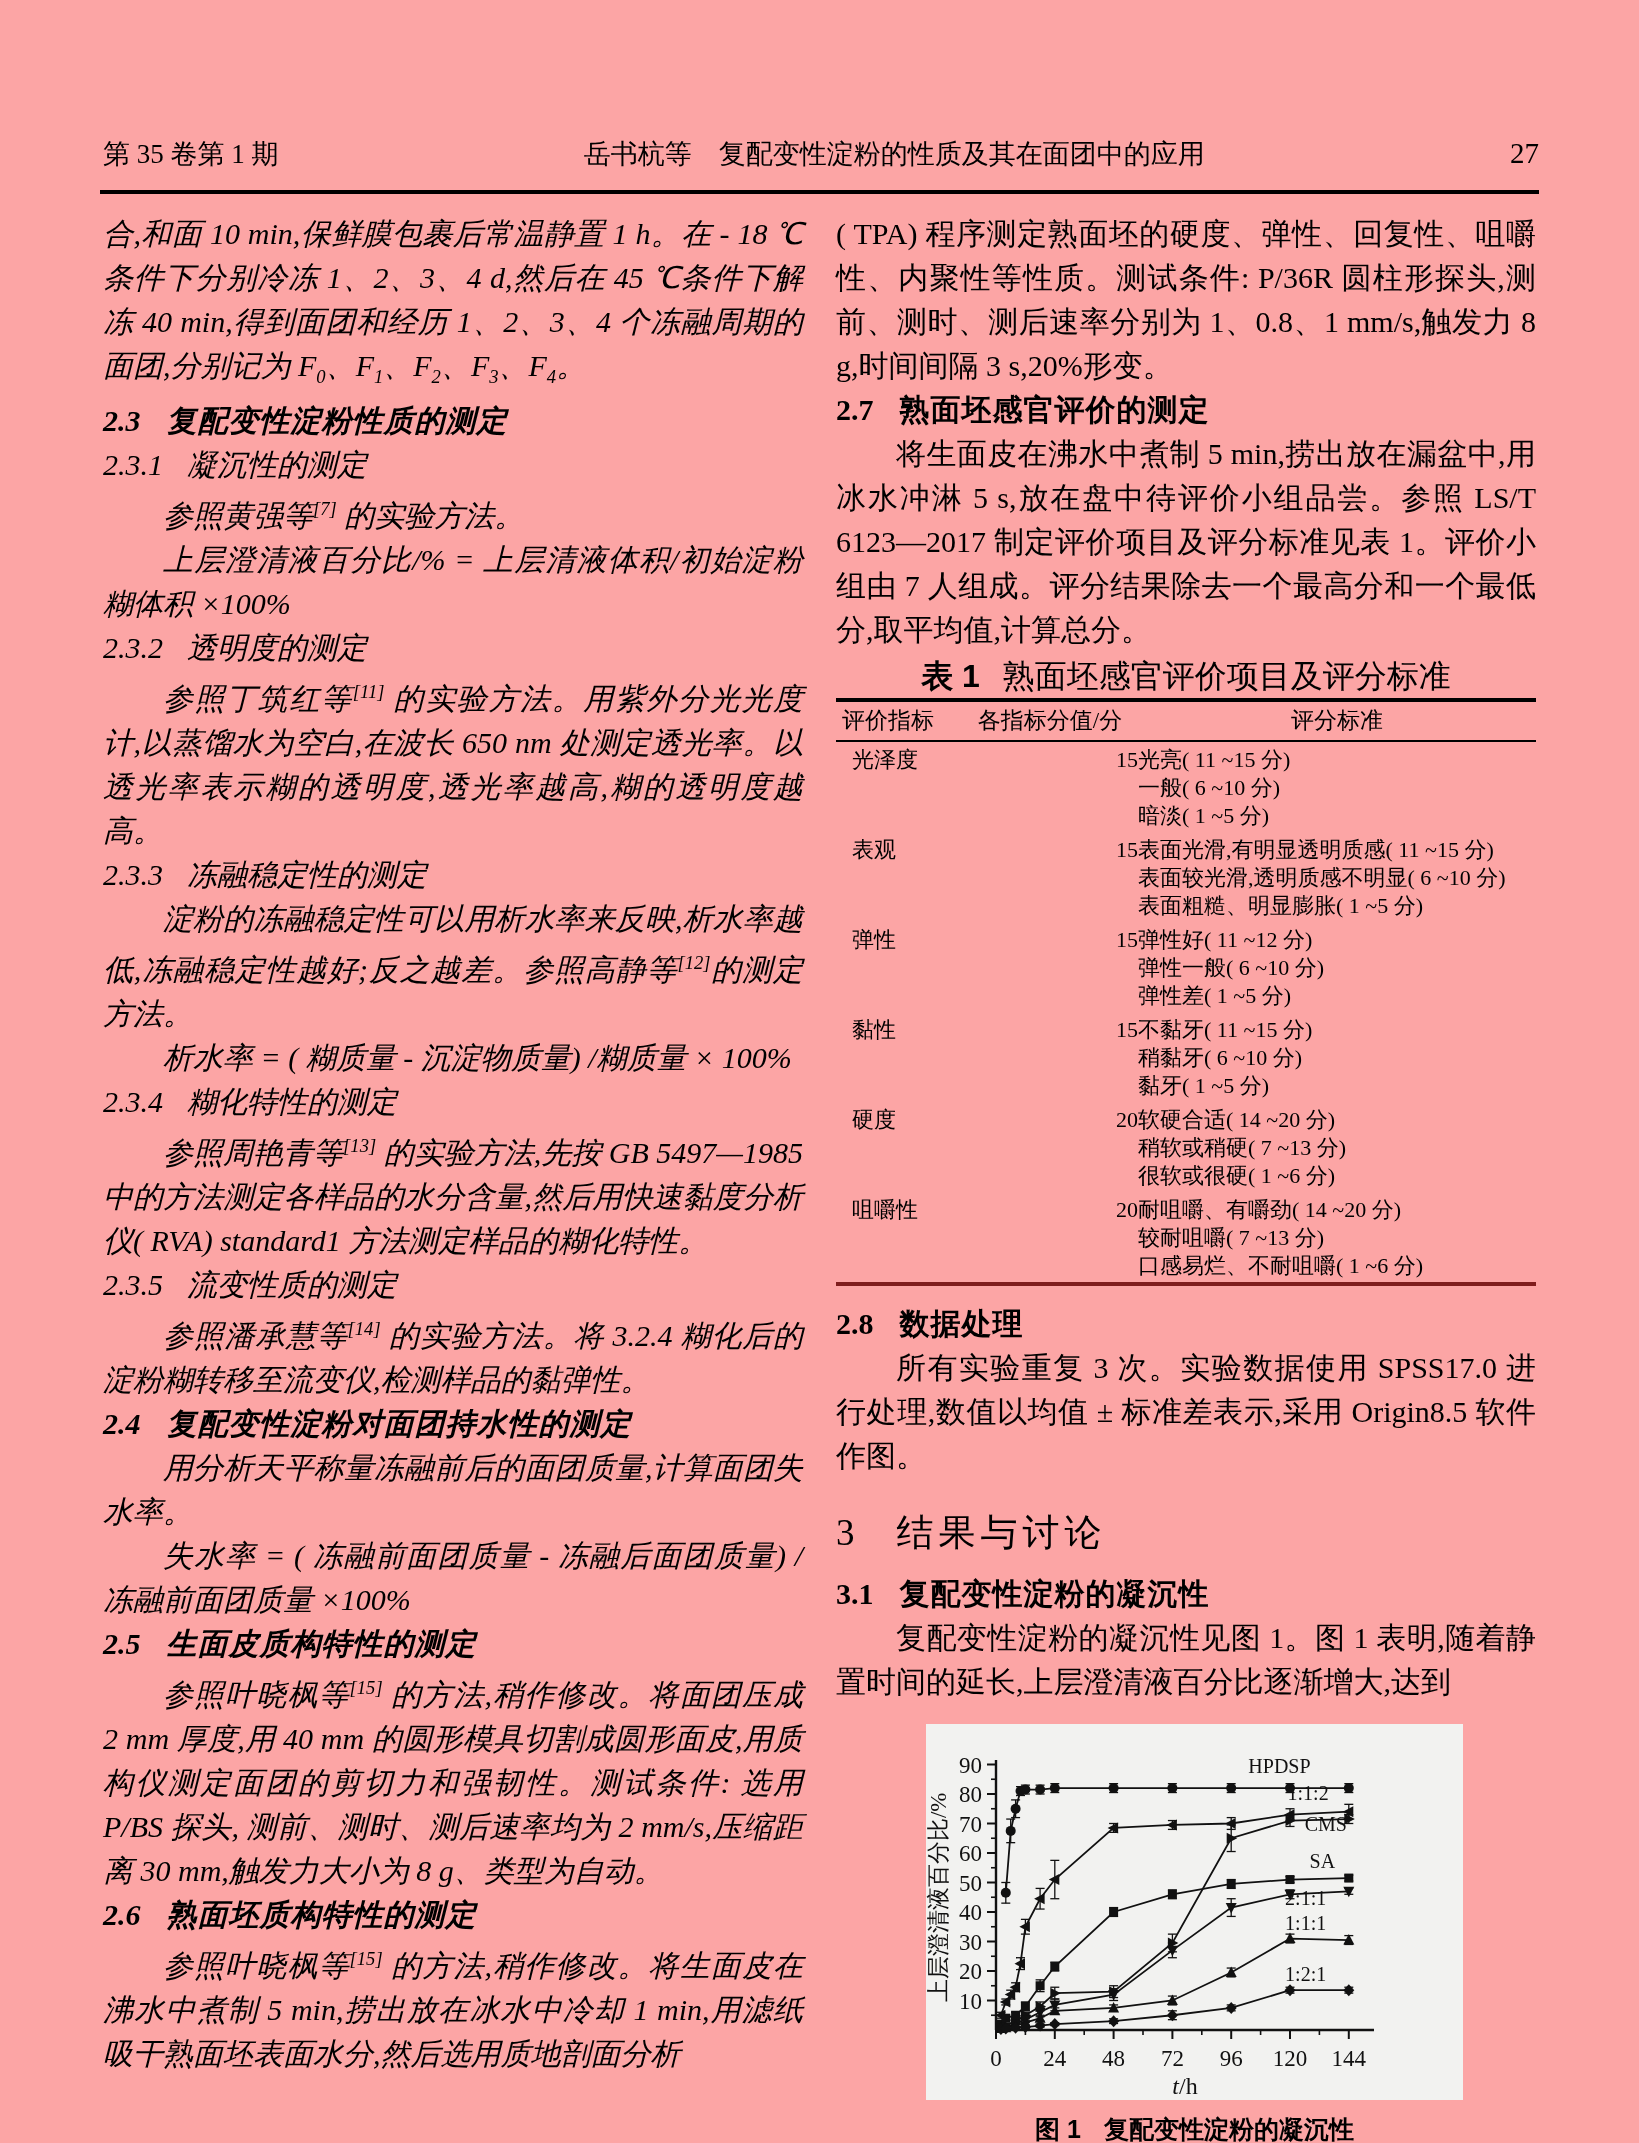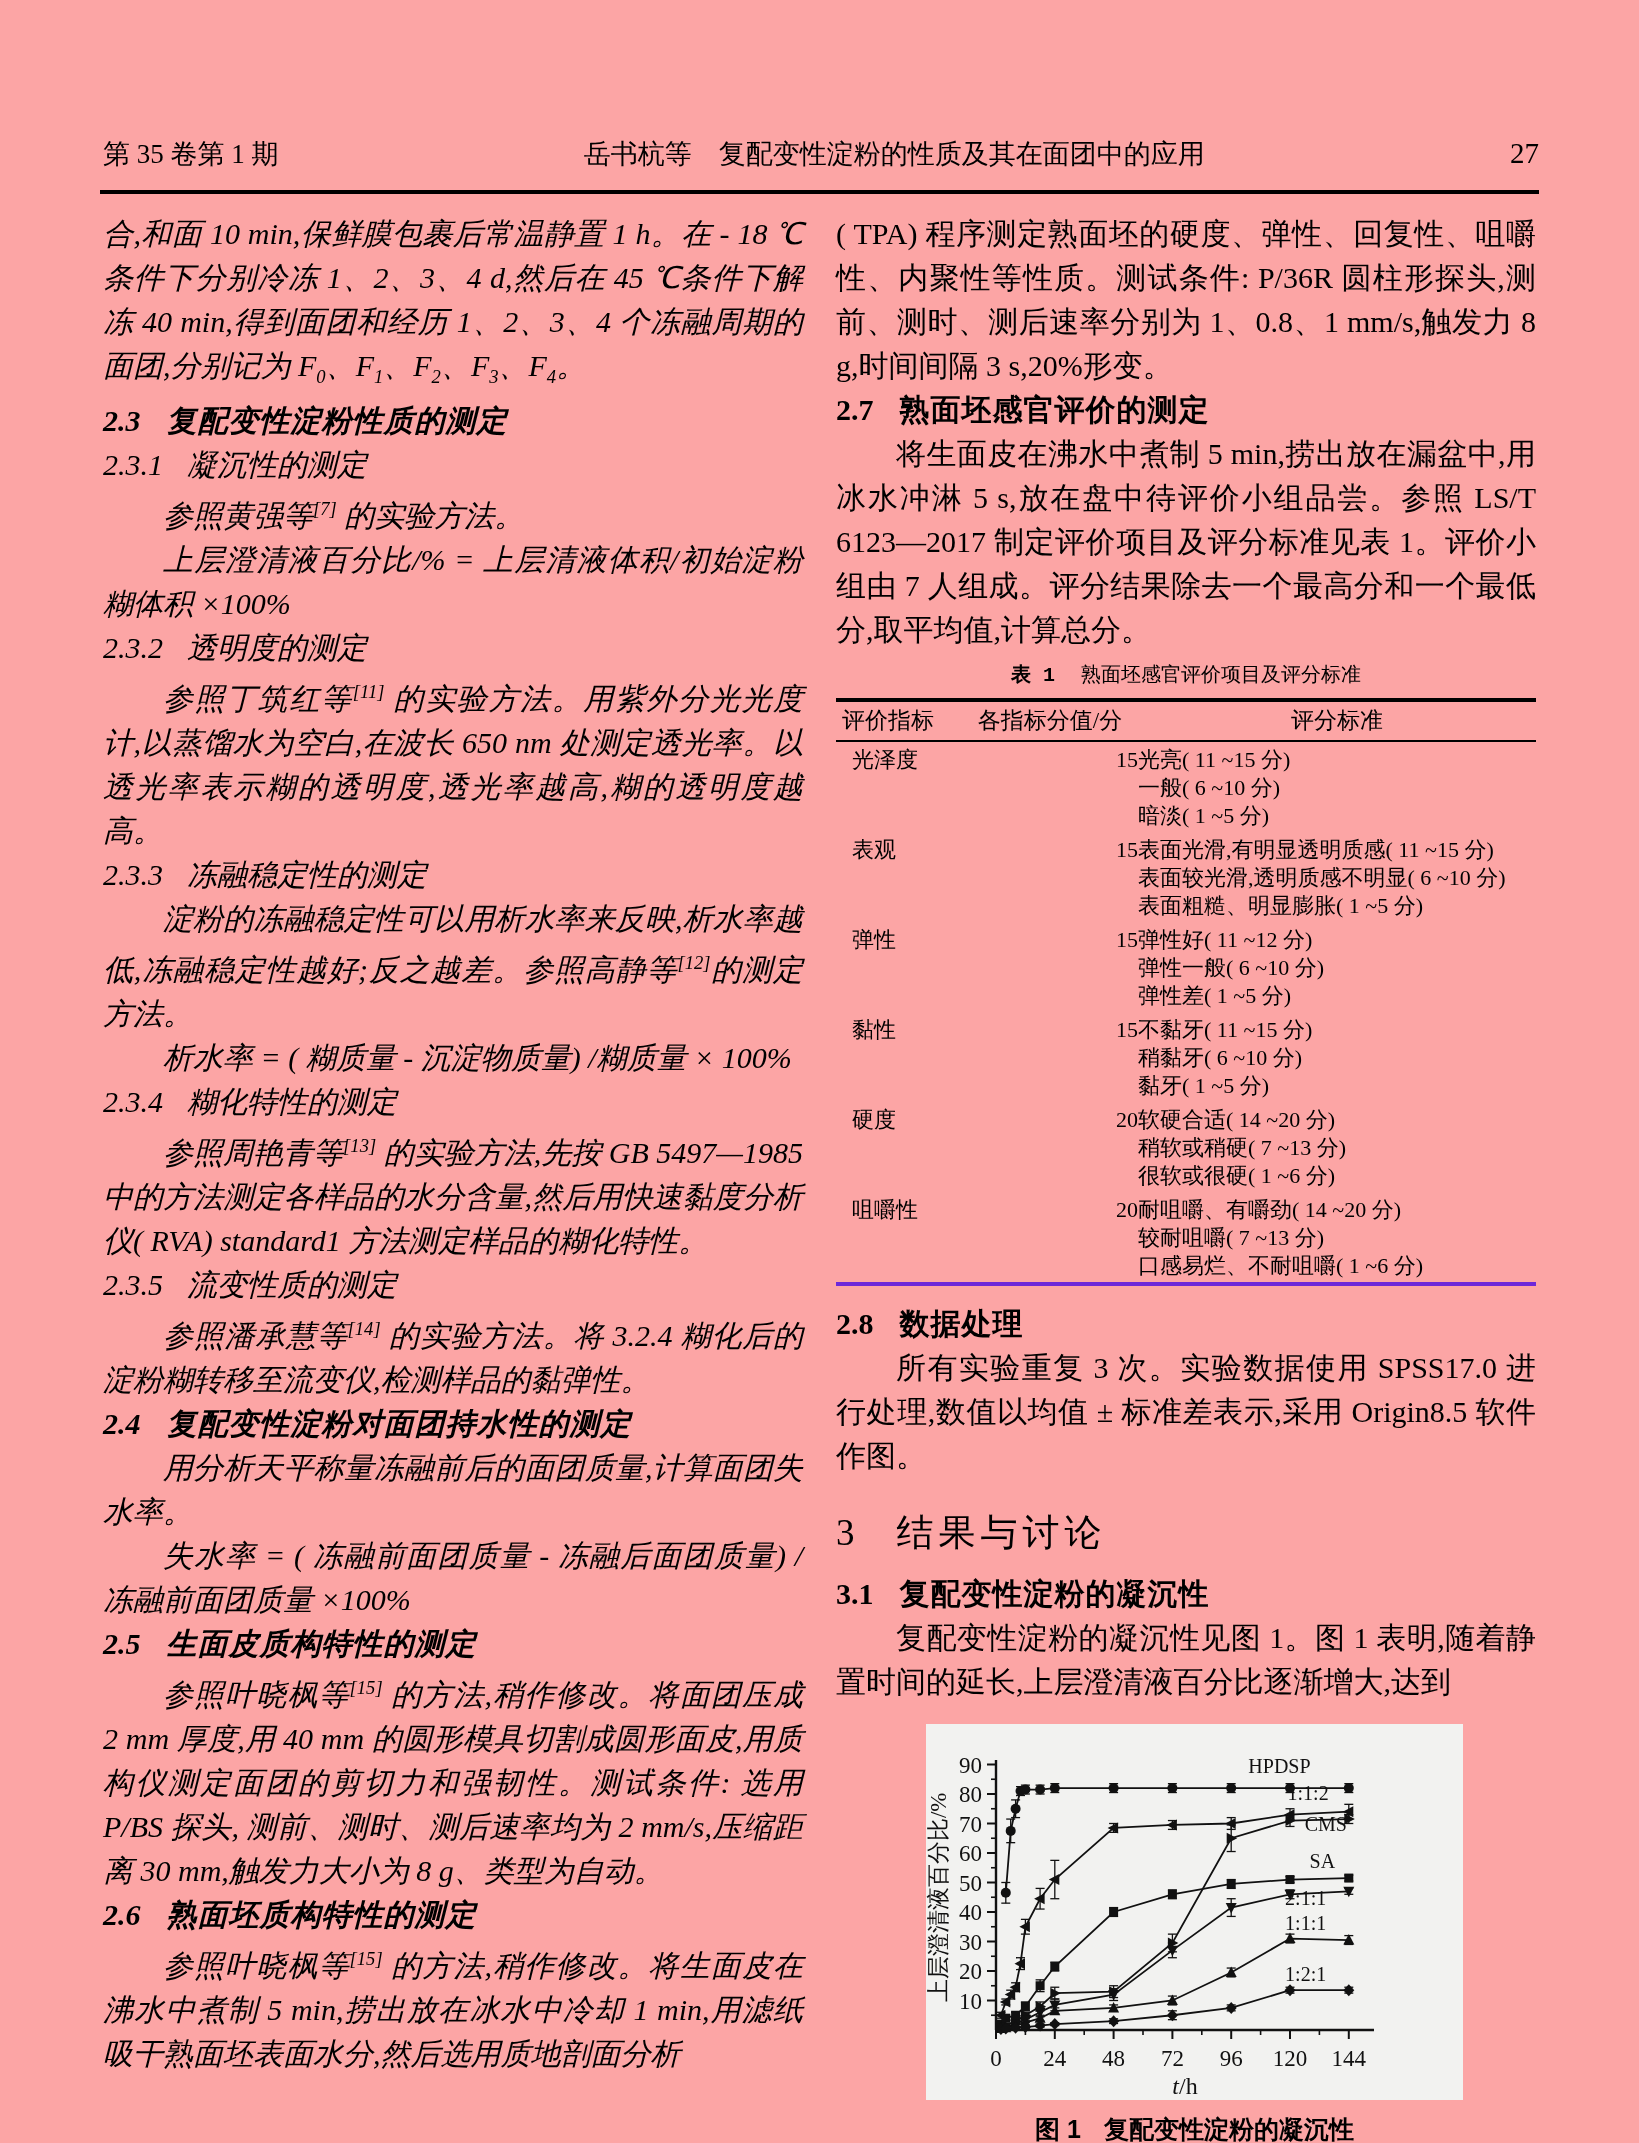--- a/index.html
+++ b/index.html
@@ -29,25 +29,25 @@
   .h2 .num{font-family:"Liberation Serif",serif;margin-right:26px;}
   .h2 .ttl{font-family:"Liberation Sans",sans-serif;letter-spacing:1px;}
   .h3{white-space:nowrap;}
   .h3 .num{margin-right:24px;}
   .h1{font-size:37px;line-height:50px;margin:30px 0 14px;white-space:nowrap;}
   .h1 .num{margin-right:42px;}
   .h1 .ttl{letter-spacing:5px;}
 
   
   .tablewrap{margin:6px 0 16px;}
-  .tabletitle{text-align:center;font-family:Liberation Mono, monospace;
-              font-size:20px;line-height:36px;margin-bottom:4px;}
+  .tabletitle{text-align:center;font-family:Liberation Sans, sans-serif;
+              font-size:32px;line-height:36px;margin-bottom:4px;}
   .tlabel{font-weight:bold;margin-right:14px;}
   table{width:100%;border-collapse:collapse;border-top:4px solid #000;
-        border-bottom:4px solid #6d28d9;font-size:22px;line-height:28px;}
+        border-bottom:4px solid #7f1d1d;font-size:22px;line-height:28px;}
   thead th{border-bottom:2px solid #000;font-weight:normal;font-size:23px;
            padding:5px 0;}
   thead th:nth-child(1){text-align:left;padding-left:6px;width:120px;}
   thead th:nth-child(2){text-align:center;width:176px;}
   thead th:nth-child(3){text-align:center;}
   tbody td{vertical-align:top;padding:4px 0 2px;text-align:left;}
   td.ti{padding-left:16px;}
   td.ts{text-align:right;}
 
   

